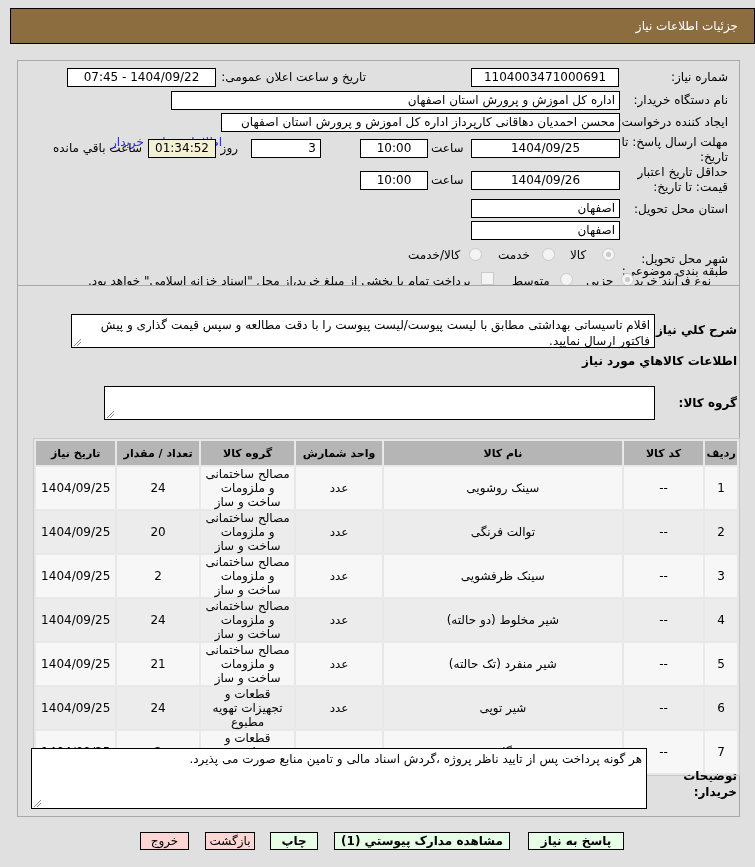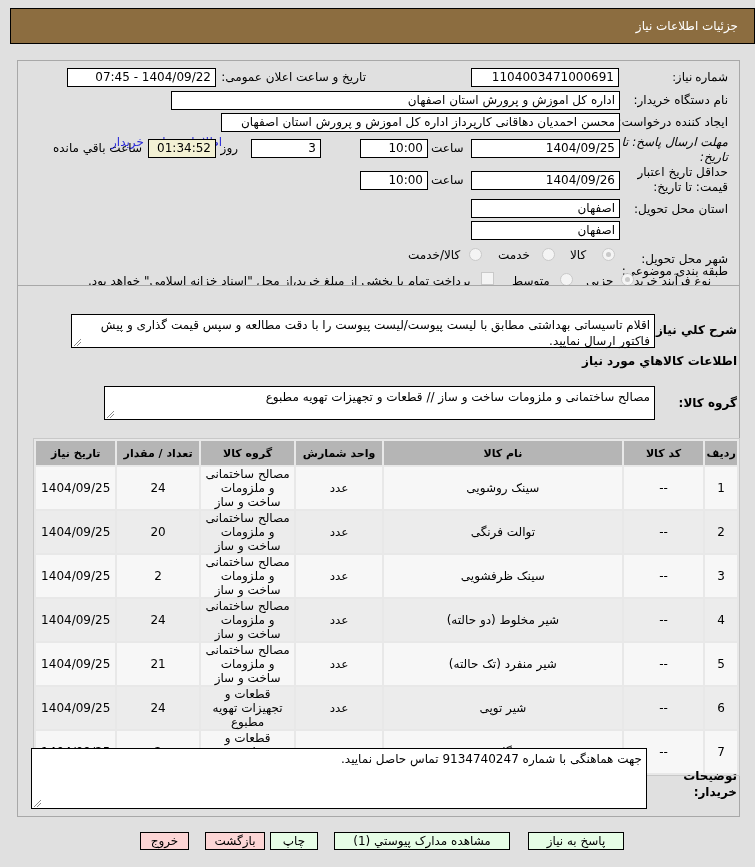--- a/index.html
+++ b/index.html
@@ -21,21 +21,21 @@
     border: 1px solid #a8a8a8; background: #e0e0e0;
   }
   #panel1 { top: 60px; height: 238px; }
   #panel2 { top: 285px; height: 532px; }
   .label { position: absolute; font-size: 12px; white-space: nowrap; }
   .box {
     position: absolute; background: #fff; border: 1px solid #000;
     height: 19px; line-height: 17px; font-size: 12px; padding: 0 4px;
     white-space: nowrap; overflow: hidden;
   }
-  .center { }
+  .center { text-align: center; }
   .yellow { background: #f3f1d4; }
   .link { color: #2b2bd8; }
   .radio {
     position: absolute; width: 13px; height: 13px; border-radius: 50%;
     border: 1px solid #c9c9c9; background: #f4f4f4;
   }
   .radio.sel::after {
     content: ""; position: absolute; left: 3px; top: 3px; width: 5px; height: 5px;
     border-radius: 50%; background: #c9c9c9;
   }
@@ -64,53 +64,53 @@
   }
   table.items td {
     text-align: center; vertical-align: middle; line-height: 14px; padding: 0 2px;
   }
   table.items tr.odd td { background: #f7f7f7; }
   table.items tr.even td { background: #ececec; }
   .btn {
     position: absolute; top: 832px; height: 18px; line-height: 16px;
     border: 1px solid #000; font-size: 12px; text-align: center; cursor: pointer;
   }
-  .btn.green { background: #e6fde6; }
+  .btn.green { background: #e6fde6; font-weight: bold; }
   .btn.red { background: #fcd5d5; }
   .watermark { position: absolute; pointer-events: none; }
 </style>
 </head>
 <body>
 
 <div class="titlebar">
   <span>جزئیات اطلاعات نیاز</span>
 </div>
 
 <svg class="watermark" style="left:18px; top:225px;" width="620" height="140" viewBox="0 0 620 140">
   <path d="M10 20 Q60 0 110 20 L110 60 Q100 110 55 135 Q15 110 10 60 Z" fill="none" stroke="#d9a4a4" stroke-width="16" opacity="0.8"></path>
   <path d="M45 60 L80 95 M58 50 L93 85" stroke="#d9a4a4" stroke-width="10" opacity="0.8"></path>
   <text x="140" y="118" font-family="DejaVu Sans, sans-serif" font-size="96" font-weight="bold" fill="#bdbdbd" opacity="0.55">AriaTender.net</text>
 </svg>
 
 <div class="panel" id="panel1"></div>
 
-<span class="label" style="right:27px; top:70px;font-family:Liberation Serif, serif;">شماره نیاز:</span>
+<span class="label" style="right:27px; top:70px;">شماره نیاز:</span>
 <div class="box center" style="left:471px; top:68px; width:148px;">1104003471000691</div>
 
 <span class="label" style="right:389px; top:70px;">تاریخ و ساعت اعلان عمومی:</span>
 <div class="box center" style="left:67px; top:68px; width:149px;">1404/09/22 - 07:45</div>
 
 <span class="label" style="right:27px; top:93px;">نام دستگاه خریدار:</span>
 <div class="box" style="left:171px; top:91px; width:449px;">اداره کل اموزش و پرورش استان اصفهان</div>
 
 <span class="label" style="right:27px; top:115px;">ایجاد کننده درخواست:</span>
 <div class="box" style="left:221px; top:113px; width:399px;">محسن احمدیان دهاقانی کارپرداز اداره کل اموزش و پرورش استان اصفهان</div>
 <span class="label link" style="left:111px; top:115px;margin-top:20px;">اطلاعات تماس خریدار</span>
 
-<span class="label" style="right:27px; top:135px; line-height:15px;font-style:italic;">
+<span class="label" style="right:27px; top:135px; line-height:15px;">
   <span>مهلت ارسال پاسخ: تا</span><br>
   <span>تاریخ:</span>
 </span>
 <div class="box center" style="left:471px; top:139px; width:149px;">1404/09/25</div>
 <span class="label" style="left:431px; top:141px;">ساعت</span>
 <div class="box center" style="left:360px; top:139px; width:68px;">10:00</div>
 <div class="box" style="left:251px; top:139px; width:70px;">3</div>
 <span class="label" style="left:211px; top:141px;">روز و</span>
 <div class="box center yellow" style="left:148px; top:139px; width:68px;">01:34:52</div>
 <span class="label" style="left:53px; top:141px;text-align:right;">ساعت باقي مانده</span>
@@ -150,21 +150,20 @@
 <span class="label bold" style="right:18px; top:323px;">شرح کلي نیاز:</span>
 <div class="textarea" style="left:71px; top:314px; width:584px; height:34px; direction:rtl; text-align:right;">
   <span>اقلام تاسیساتی بهداشتی مطابق با لیست پیوست/لیست پیوست را با دقت مطالعه و سپس قیمت گذاری و پیش فاکتور ارسال نمایید.</span>
   <span class="resize"></span>
 </div>
 
 <span class="label bold" style="right:18px; top:354px;">اطلاعات کالاهاي مورد نياز</span>
 
 <span class="label bold" style="right:18px; top:396px;">گروه کالا:</span>
 <div class="textarea" style="left:104px; top:386px; width:551px; height:34px; text-align:right;">
-  <span>مصالح ساختمانی و ملزومات ساخت و ساز //  قطعات و تجهیزات تهویه مطبوع</span>
   <span class="resize"></span>
 </div>
 
 <table class="items">
   <thead>
     <tr>
       <th style="width:28px;">ردیف</th>
       <th style="width:78px;">کد کالا</th>
       <th style="width:234px;">نام کالا</th>
       <th style="width:84px;">واحد شمارش</th>
@@ -238,21 +237,21 @@
       <td>1404/09/25</td>
     </tr>
   </tbody>
 </table>
 
 <span class="label bold" style="right:18px; top:768px; line-height:16px;">
   <span>توضیحات</span><br>
   <span>خریدار:</span>
 </span>
 <div class="textarea" style="left:31px; top:748px; width:616px; height:61px; text-align:right;">
-  <div>جهت هماهنگی با شماره 9134740247 تماس حاصل نمایید.</div>
+  <div>هر گونه پرداخت پس از تایید ناظر پروژه ،گردش اسناد مالی و تامین منابع صورت می پذیرد.</div>
   <span class="resize"></span>
 </div>
 
 <div class="btn green" style="left:528px; width:96px;">پاسخ به نیاز</div>
 <div class="btn green" style="left:334px; width:176px;">مشاهده مدارک پیوستي (1)</div>
 <div class="btn green" style="left:270px; width:48px;">چاپ</div>
-<div class="btn red" style="left:205px; width:60px;">بازگشت</div>
+<div class="btn red" style="left:205px; width:50px;">بازگشت</div>
 <div class="btn red" style="left:140px; width:49px;">خروج</div>
 
 </body></html>

